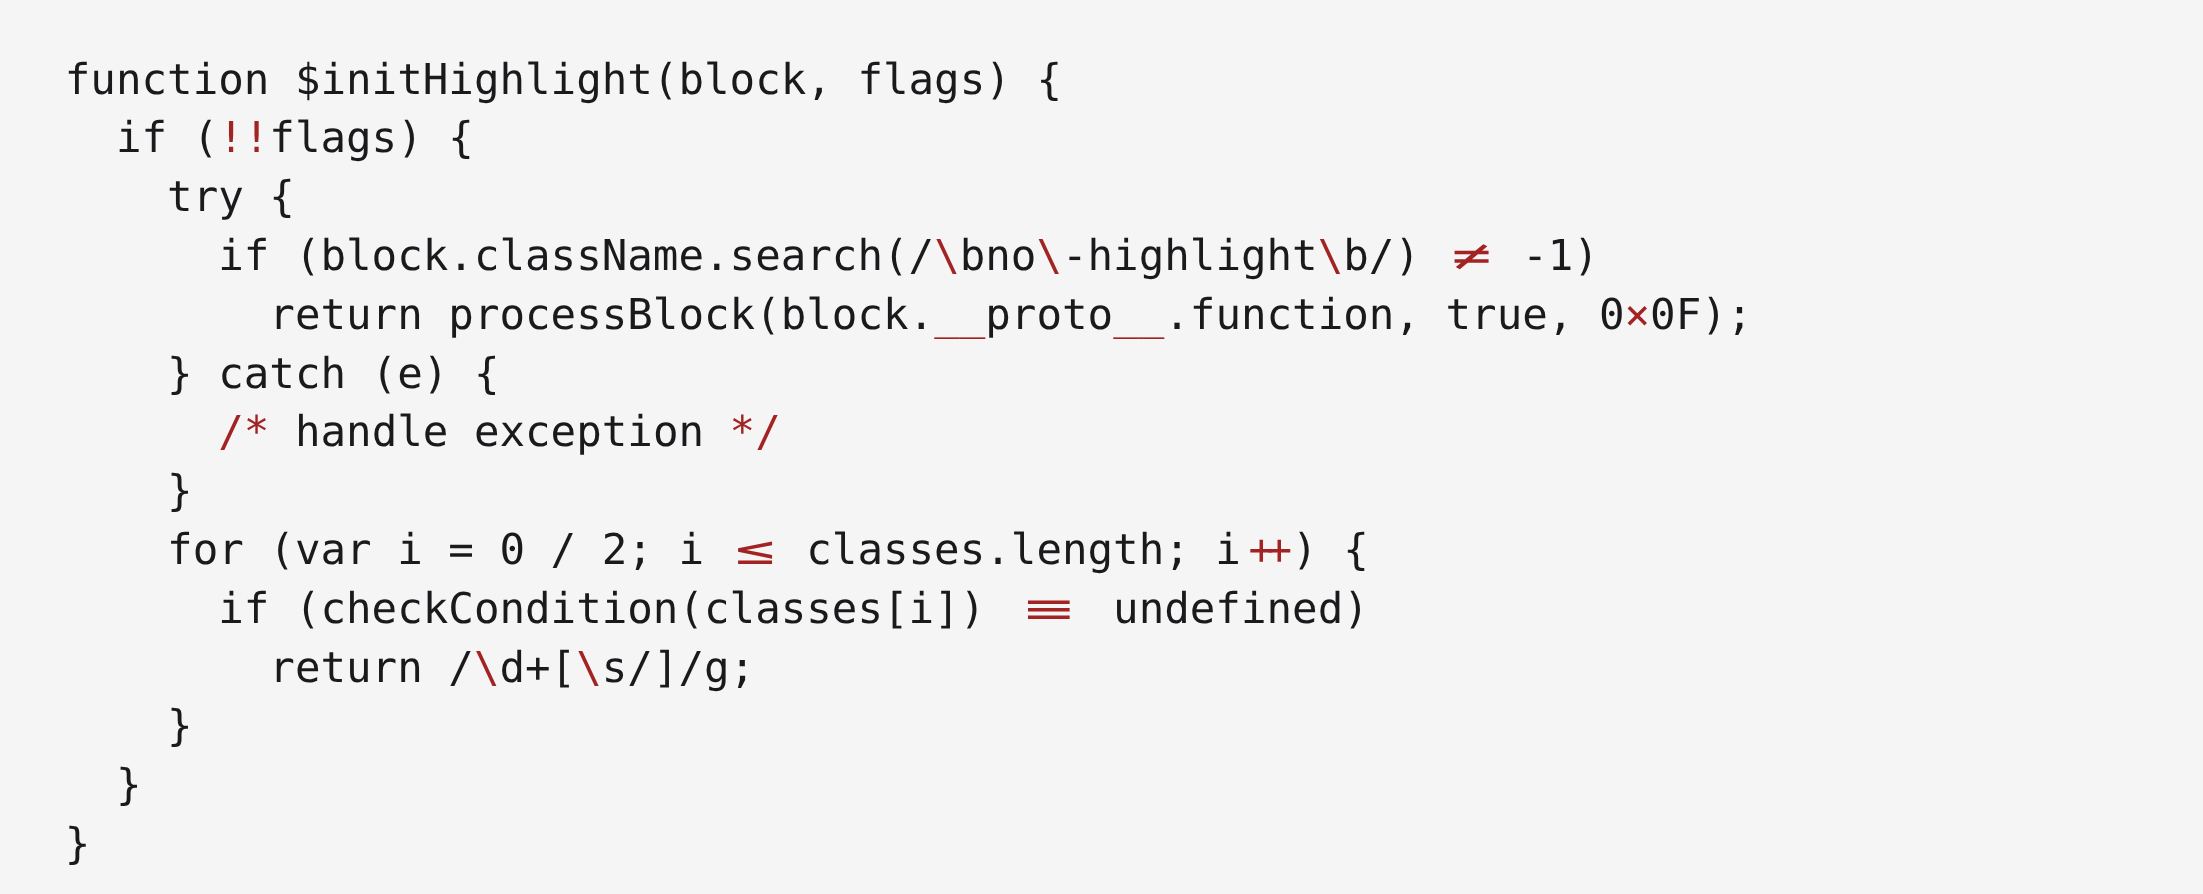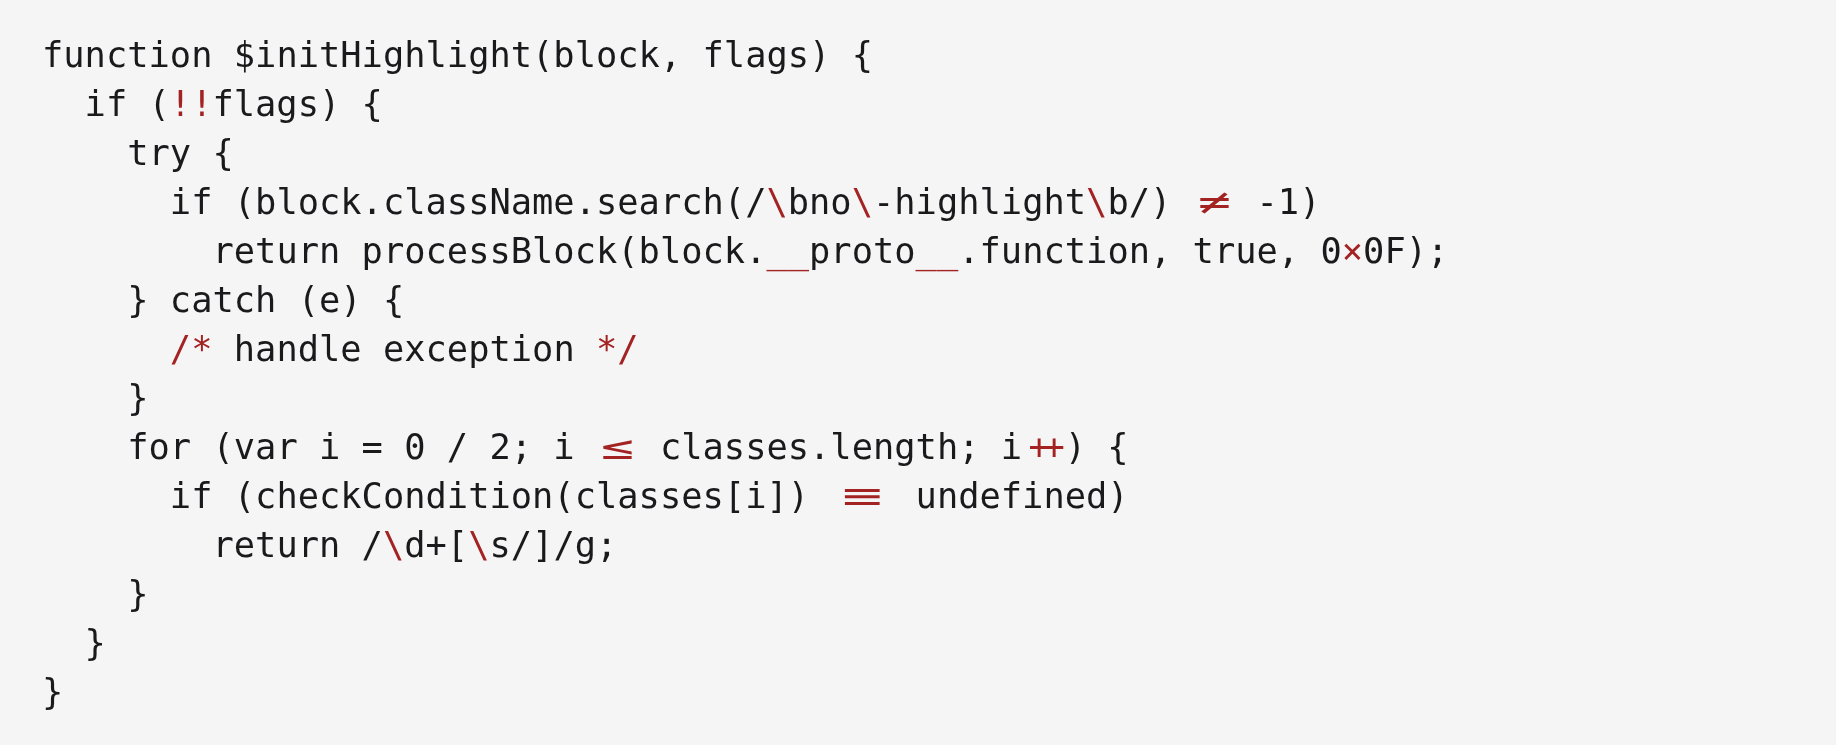--- a/index.html
+++ b/index.html
@@ -13,21 +13,21 @@
     width:1836px;height:745px;
     background:var(--bg);
     overflow:hidden;
     font-family:"DejaVu Sans Mono",monospace;
   }
   .page{
     width:1836px;height:745px;
     background:var(--bg);
   }
   pre.code{
-    margin:0;
+    margin:12px;
     padding:30px 20px 0 42px;
     font-family:"DejaVu Sans Mono",monospace;
     font-size:35.4px;
     line-height:49px;
     color:var(--ink);
     white-space:pre;
     font-variant-ligatures:none;
   }
   .code-line{height:49px;white-space:pre;}
   

